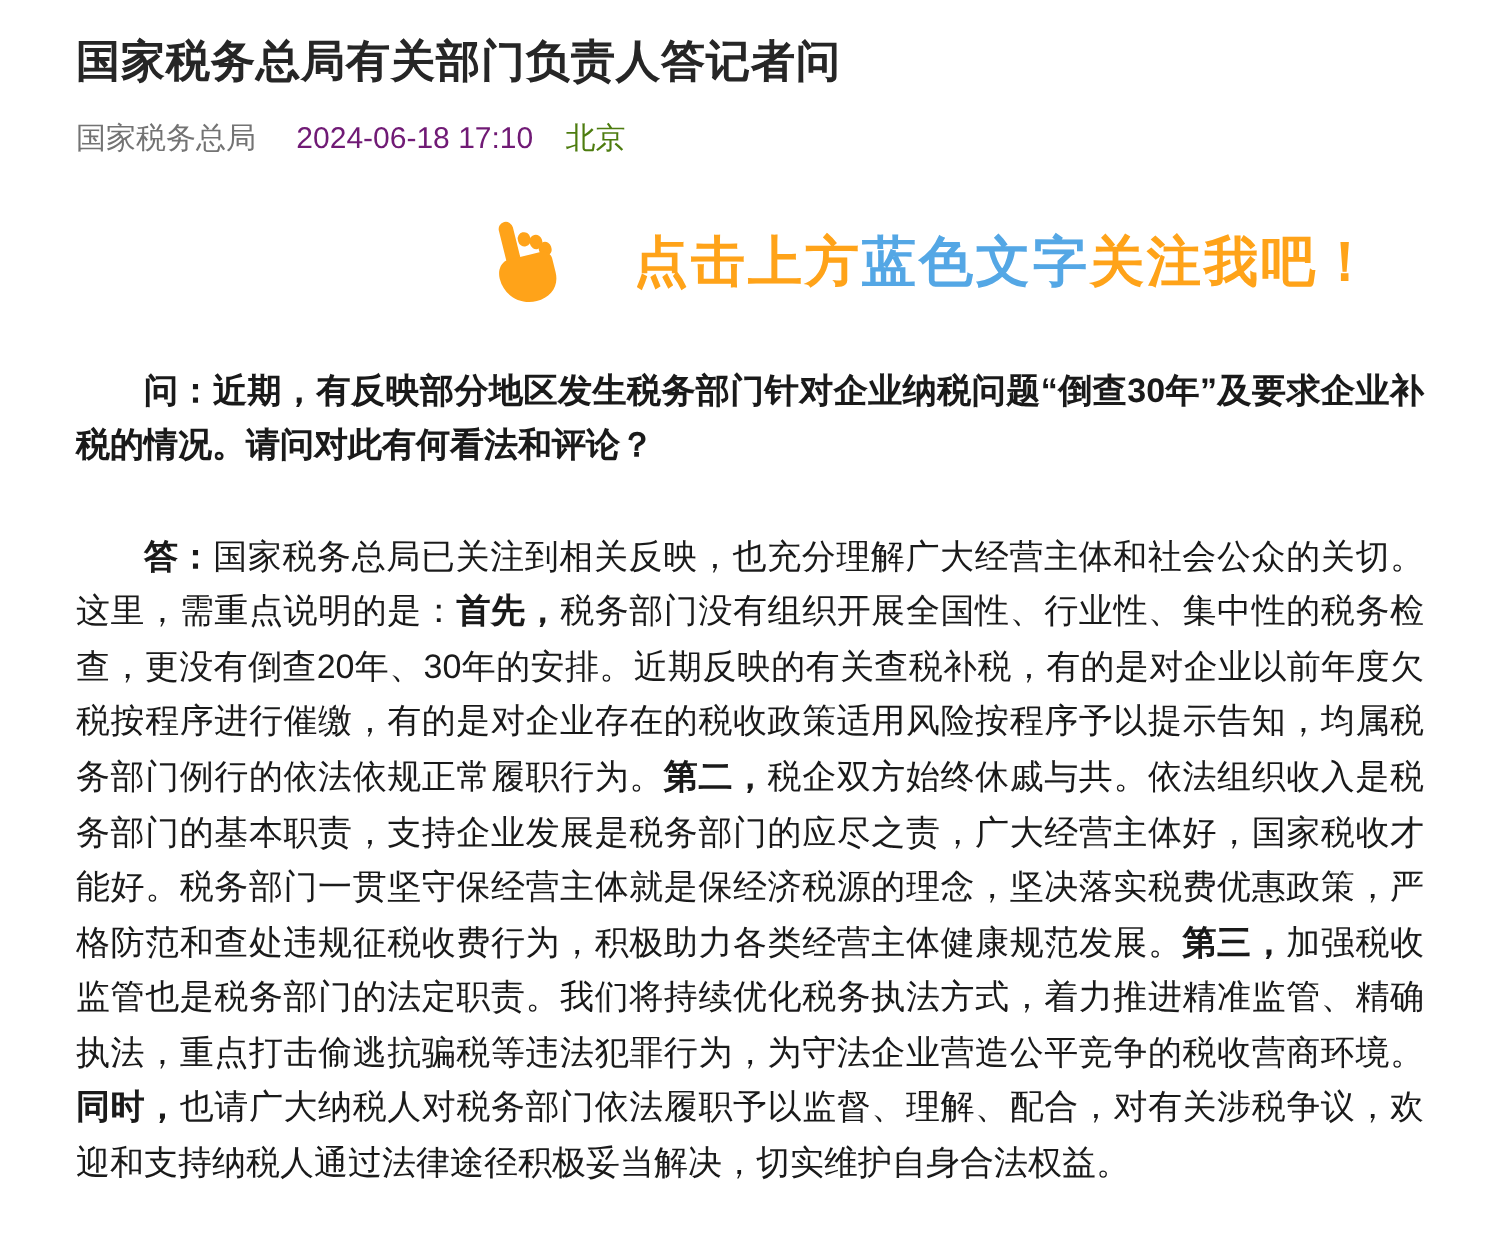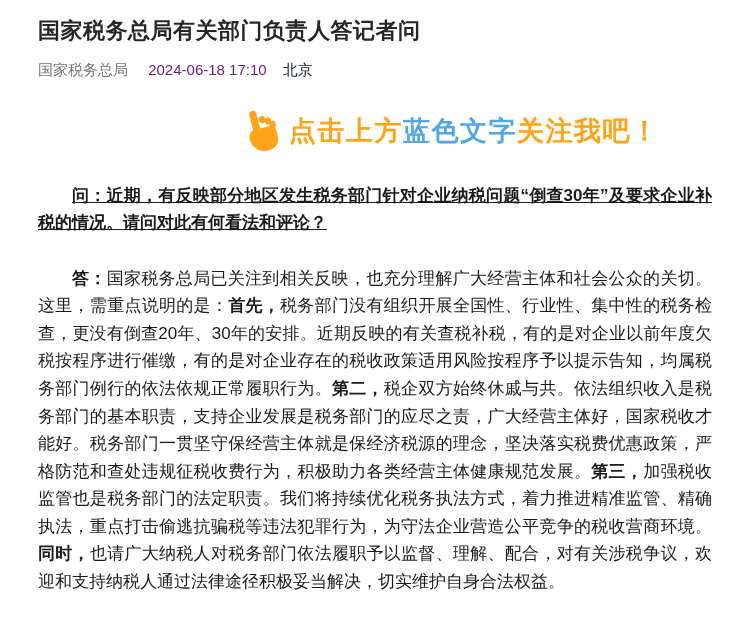--- a/index.html
+++ b/index.html
@@ -34,29 +34,30 @@
   .meta .account {
     color: #737373;
     margin-right: 16px;
     cursor: pointer;
   }
   .meta .time {
     color: #701a75;
     margin-right: 12px;
   }
   .meta .loc {
-    color: #0f172a;
+    color: #4d7c0f;
   }
   .banner {
     margin-top: 26px;
     margin-left: 205px;
     height: 52px;
     display: flex;
     align-items: center;
     cursor: pointer;
+    gap: 28px;
   }
   .hand-wrap {
     width: 36px;
     height: 52px;
     margin-right: 10px;
     flex: 0 0 auto;
   }
   .banner-text {
     font-size: 27px;
     font-weight: 700;
@@ -68,21 +69,20 @@
     font-size: 17px;
     line-height: 1.62;
     color: #1a1a1a;
     text-indent: 2em;
     margin: 0;
     text-align: justify;
   }
   .question {
     margin-top: 24px;
     font-weight: 700;
-    text-decoration: underline;
   }
   .answer {
     margin-top: 28px;
     font-weight: 400;
   }
 </style>
 </head>
 <body>
 
 <div class="content">

